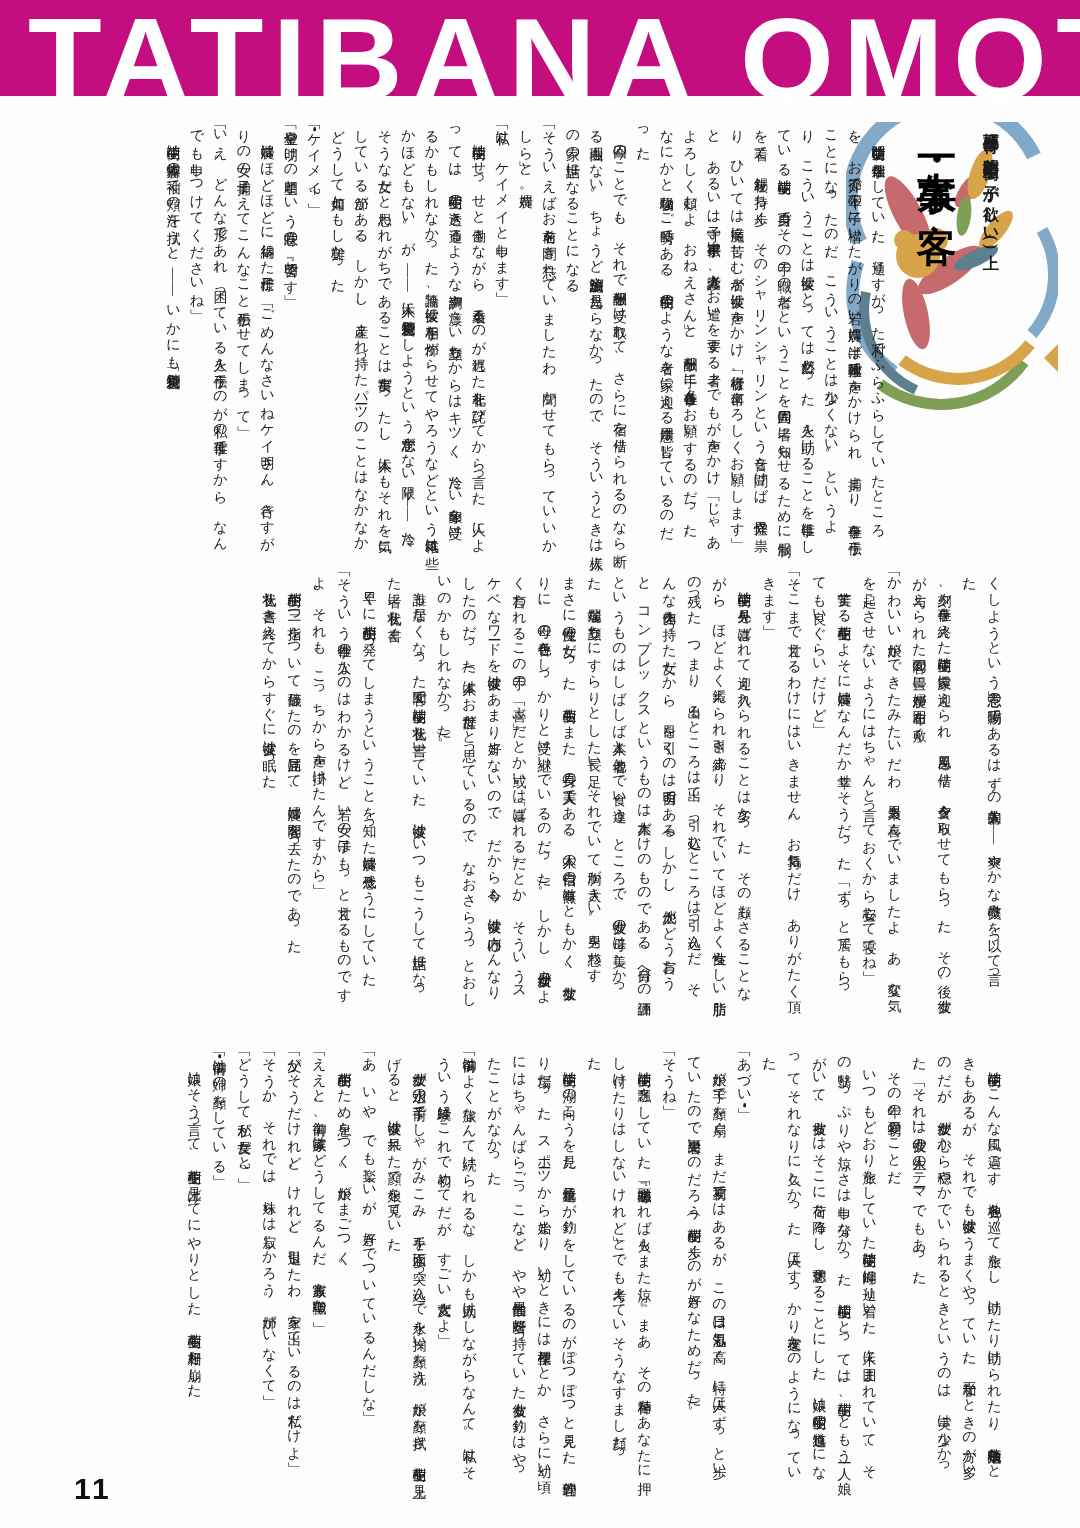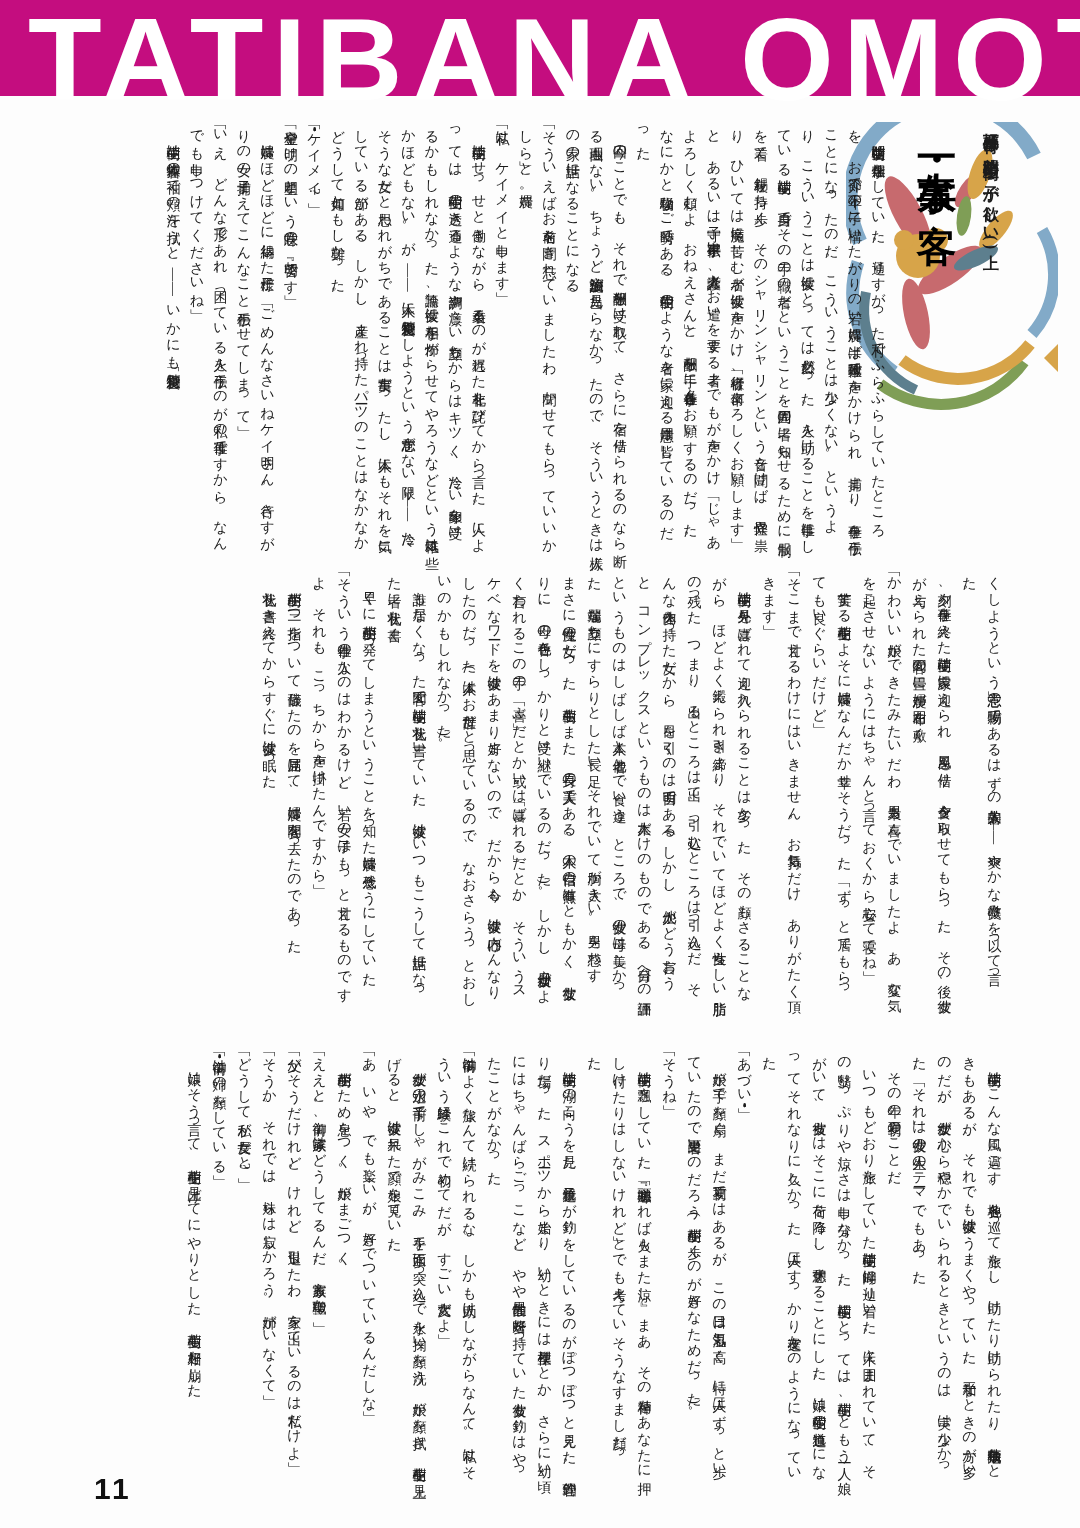--- a/index.html
+++ b/index.html
@@ -59,21 +59,20 @@
     line-height:50px;letter-spacing:2px;
     padding-top:16px;
     margin:0 14px 0 22px;
     color:#000;
   }
   .page-number{
     position:absolute;left:74px;top:1472px;
     font-family:"Liberation Sans", sans-serif;
     font-weight:bold;font-size:30px;letter-spacing:3px;
     color:#111;
-    margin-left:20px;
   }
 </style>
 </head>
 <body>
 
 <div class="page">
 
   <div class="banner">
     <div class="banner-text">TATIBANA OMOTO</div>
   </div>

